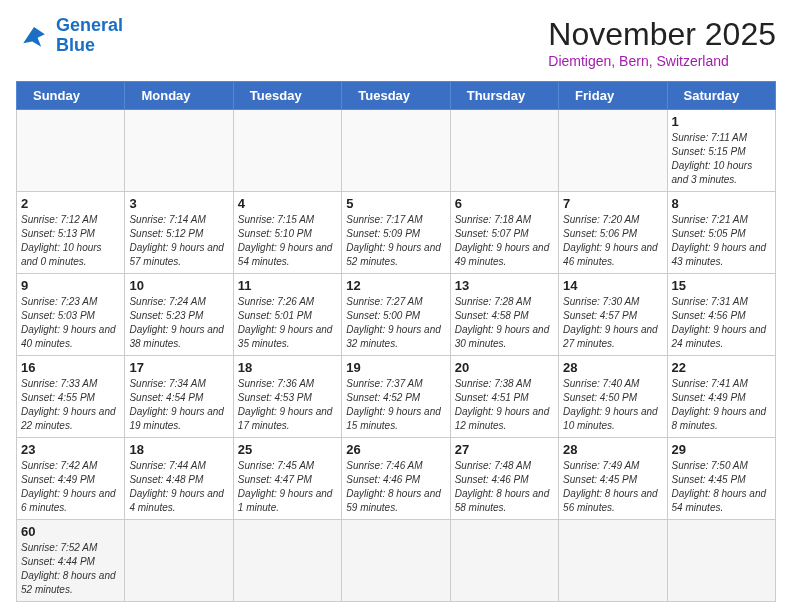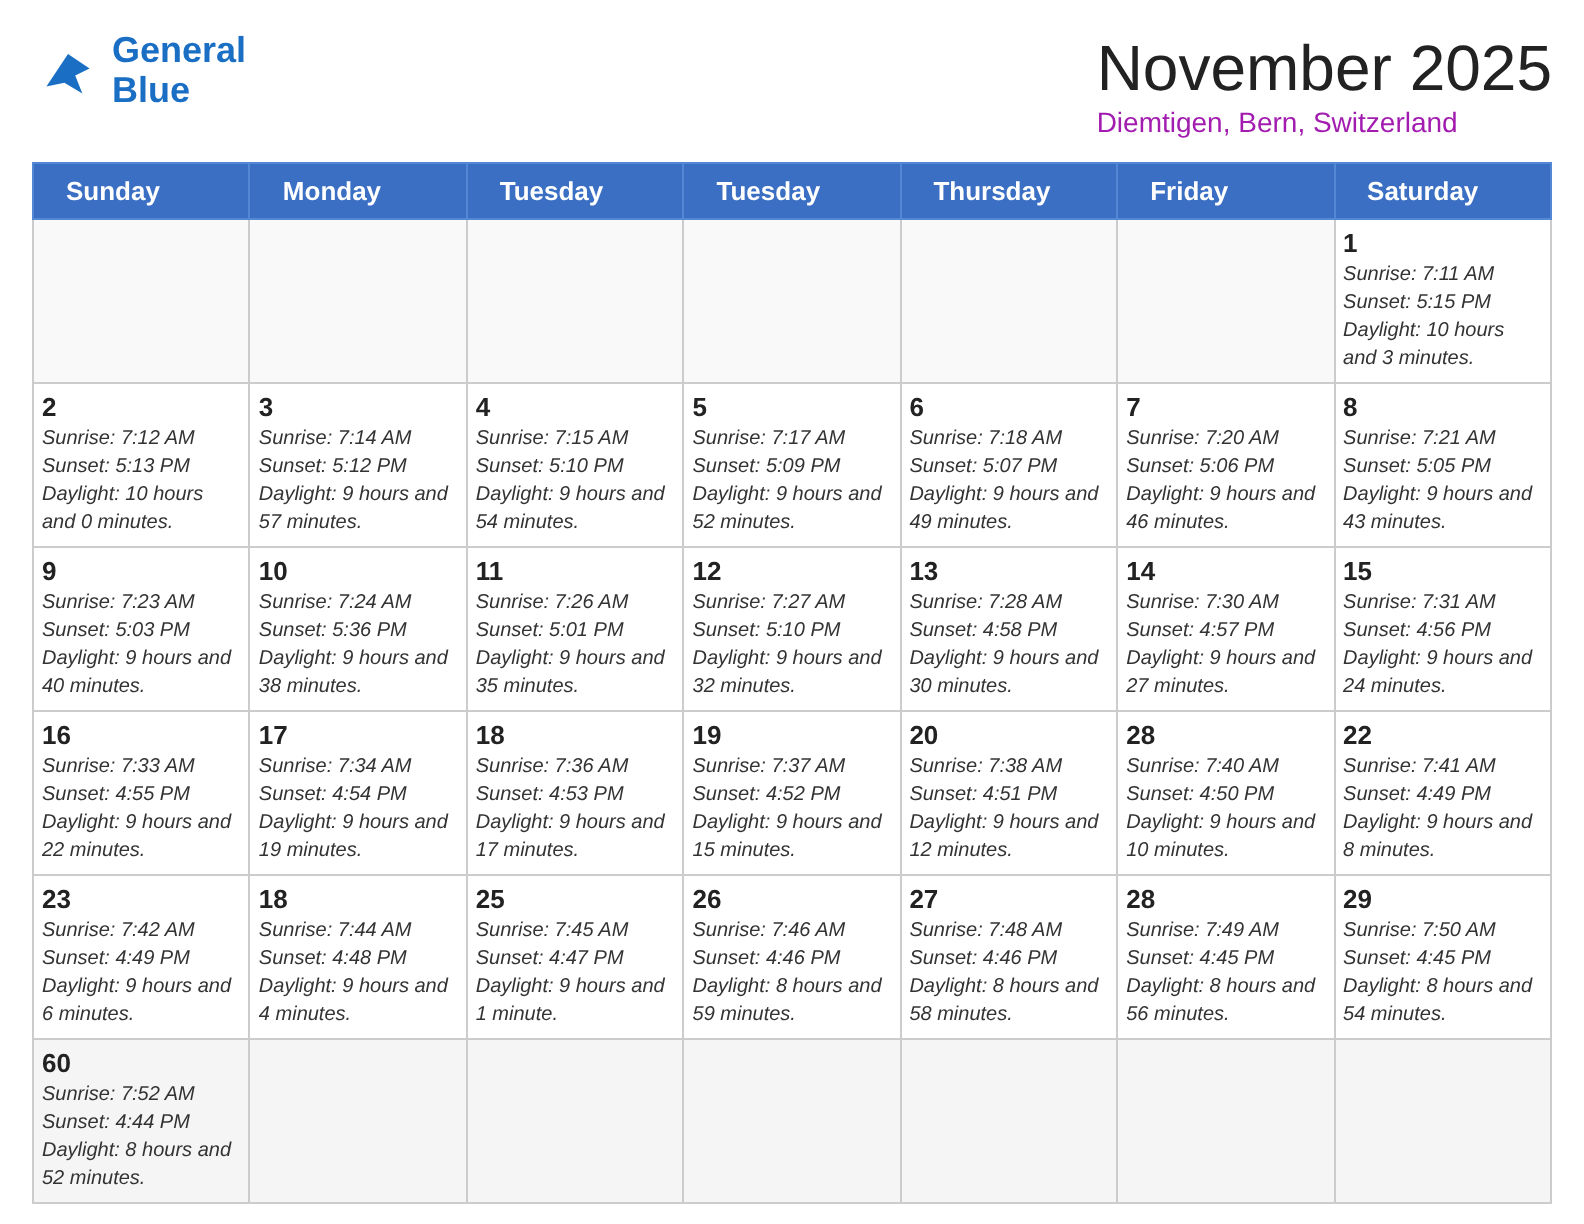--- a/index.html
+++ b/index.html
@@ -190,35 +190,35 @@
         <td>
           <span class="day-number">9</span>
           <div class="day-info">Sunrise: 7:23 AM
 Sunset: 5:03 PM
 Daylight: 9 hours
 and 40 minutes.</div>
         </td>
         <td>
           <span class="day-number">10</span>
           <div class="day-info">Sunrise: 7:24 AM
-Sunset: 5:36 PM
+Sunset: 5:23 PM
 Daylight: 9 hours
 and 38 minutes.</div>
         </td>
         <td>
           <span class="day-number">11</span>
           <div class="day-info">Sunrise: 7:26 AM
 Sunset: 5:01 PM
 Daylight: 9 hours
 and 35 minutes.</div>
         </td>
         <td>
           <span class="day-number">12</span>
           <div class="day-info">Sunrise: 7:27 AM
-Sunset: 5:10 PM
+Sunset: 5:00 PM
 Daylight: 9 hours
 and 32 minutes.</div>
         </td>
         <td>
           <span class="day-number">13</span>
           <div class="day-info">Sunrise: 7:28 AM
 Sunset: 4:58 PM
 Daylight: 9 hours
 and 30 minutes.</div>
         </td>

